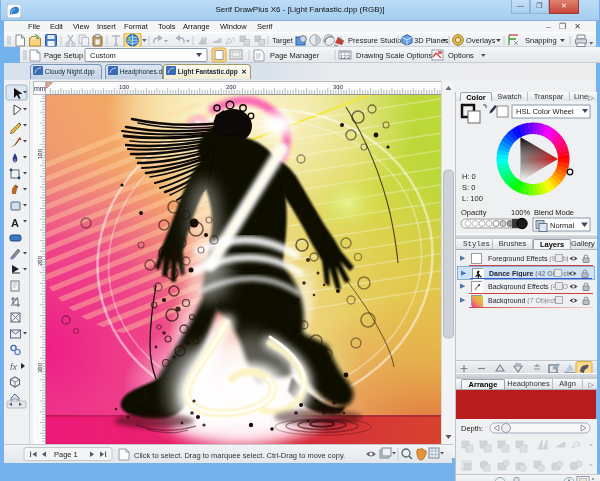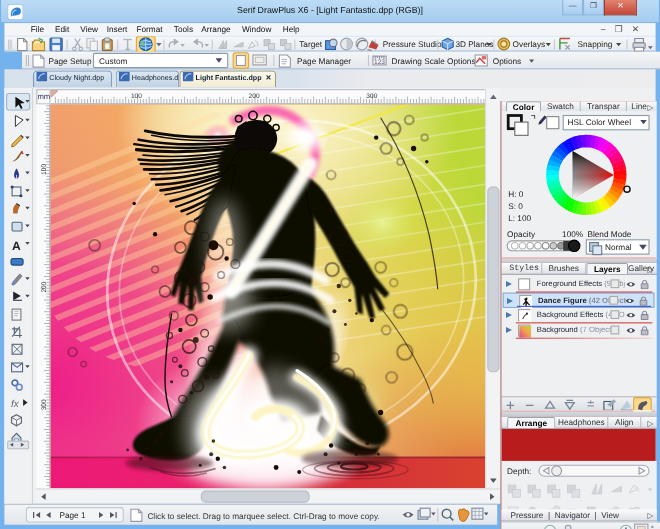--- a/index.html
+++ b/index.html
@@ -38,21 +38,21 @@
 #hruler { position:absolute; left:42px; top:1px; width:395px; height:14px; background:#fbfbfb; border-top:1px solid #b8bcc0; border-bottom:1px solid #999; }
 #vruler { position:absolute; left:29px; top:15px; width:13px; height:349px; background:#fbfbfb; border-right:1px solid #999; }
 
 #canvas { position:absolute; left:42px; top:15px; width:395px; height:349px; background:#f0a070; overflow:hidden; }
 
 #vscroll { position:absolute; left:437px; top:1px; width:13px; height:363px; background:#f2f3f4; border-left:1px solid #d8dadd; }
 #hscroll { position:absolute; left:29px; top:364px; width:421px; height:13px; background:#f2f3f4; border-top:1px solid #d8dadd; }
 
 #rightpanel { position:absolute; left:451px; top:12px; width:141px; height:397px; background:#b91c1c; border-left:1px solid #c0c4c8; z-index:5; }
 
-#statusbar { position:absolute; left:4px; top:458px; width:448px; height:19px;
+#statusbar { position:absolute; left:4px; top:444px; width:448px; height:19px;
   background:linear-gradient(#f2f4f6,#e2e6ea); border-top:1px solid #c4c8cc; }
 
 .ptabs { position:absolute; left:0; width:141px; height:11px; background:linear-gradient(#fafbfc,#dde1e6); border-bottom:1px solid #aab0b8; }
 .ptab { position:absolute; top:0; height:10px; font-size:7.5px; line-height:10px; text-align:center; color:#333; border-right:1px solid #b8bec6; }
 .ptab.active { background:#f4f5f7; border:1px solid #9aa2ac; border-bottom:none; color:#000; font-weight:bold; border-radius:2px 2px 0 0; }
 .pbody { position:absolute; left:0; width:141px; background:#eef0f2; }
 .psplit { position:absolute; left:0; width:141px; height:5px; background:linear-gradient(#d8dce0,#c4c8cd); border-top:1px solid #fff; }
 .pfoot { position:absolute; left:0; width:141px; background:linear-gradient(#f0f2f4,#dde1e5); border-top:1px solid #c0c6cc; }
 .lrow { position:absolute; left:1px; width:138px; height:14px; font-size:7.5px; }
 .lrow.lsel { background:#cfe3f8; border:1px solid #88aed4; }
@@ -81,21 +81,21 @@
   </div>
   <div id="menubar">
     <span class="menuitem" style="left:24px">File</span>
     <span class="menuitem" style="left:46px">Edit</span>
     <span class="menuitem" style="left:69px">View</span>
     <span class="menuitem" style="left:93px">Insert</span>
     <span class="menuitem" style="left:120px">Format</span>
     <span class="menuitem" style="left:154px">Tools</span>
     <span class="menuitem" style="left:179px">Arrange</span>
     <span class="menuitem" style="left:216px">Window</span>
-    <span class="menuitem" style="left:253px">Help</span>
+    <span class="menuitem" style="left:253px">Serif</span>
     <div style="position:absolute;right:12px;top:1px;font-size:8px;color:#444;letter-spacing:3px;">– ❐ ✕</div>
   </div>
   <div id="toolbar1">
     <svg width="592" height="15" viewBox="0 0 592 15">
       <g fill="none" stroke="#b6bcc4" stroke-width="1">
           <path d="M4,3 v9 M6,3 v9"></path>
         </g>
 
       <g transform="translate(10,1)">
           <path d="M2,1 h5.5 l3,3 v8 h-8.5 z" fill="#fff" stroke="#888"></path>
@@ -1286,24 +1286,20 @@
                 <circle cx="8" cy="3" r="3" fill="#c8cdd3"></circle>
               </g>
             <g transform="translate(114,42)">
                 <circle cx="4" cy="5" r="4"></circle>
                 <circle cx="9" cy="3" r="3" fill="#c8cdd3"></circle>
               </g>
             <path d="M133,45 l2,2.5 2,-2.5 z" stroke="none" fill="#99a"></path>
           </g>
         </svg>
       </div>
-      <div class="ptabs" style="top:371px;height:11px;">
-        <div style="position:absolute;left:8px;top:1px;font-size:7.5px;color:#333;">Pressure &nbsp;|&nbsp; Navigator &nbsp;|&nbsp; View</div>
-        <div style="position:absolute;right:3px;top:2px;color:#555;font-size:7px;">▷</div>
-      </div>
       <div style="position:absolute;left:0;top:382px;width:158px;height:15px;background:linear-gradient(#f2f4f6,#e2e6ea);border-top:1px solid #c4c8cc;">
         <svg width="141" height="15" viewBox="0 0 141 15">
           <path d="M4,6 l3,4 3,-4 z" fill="#445"></path>
           <text x="14" y="11" font-size="7.5" fill="#222">50%</text>
           <circle cx="44" cy="7.5" r="5" fill="#eef2f6" stroke="#8aa"></circle>
             <path d="M41,7.5 h6" stroke="#567" stroke-width="1.4"></path>
           <path d="M52,7.5 h56" stroke="#aab" stroke-width="1.2"></path>
           <rect x="58" y="2.5" width="5" height="10" rx="2" fill="#dde2e8" stroke="#99a"></rect>
           <circle cx="113" cy="7.5" r="5" fill="#eef2f6" stroke="#8aa"></circle>
             <path d="M110,7.5 h6 M113,4.5 v6" stroke="#567" stroke-width="1.4"></path>

